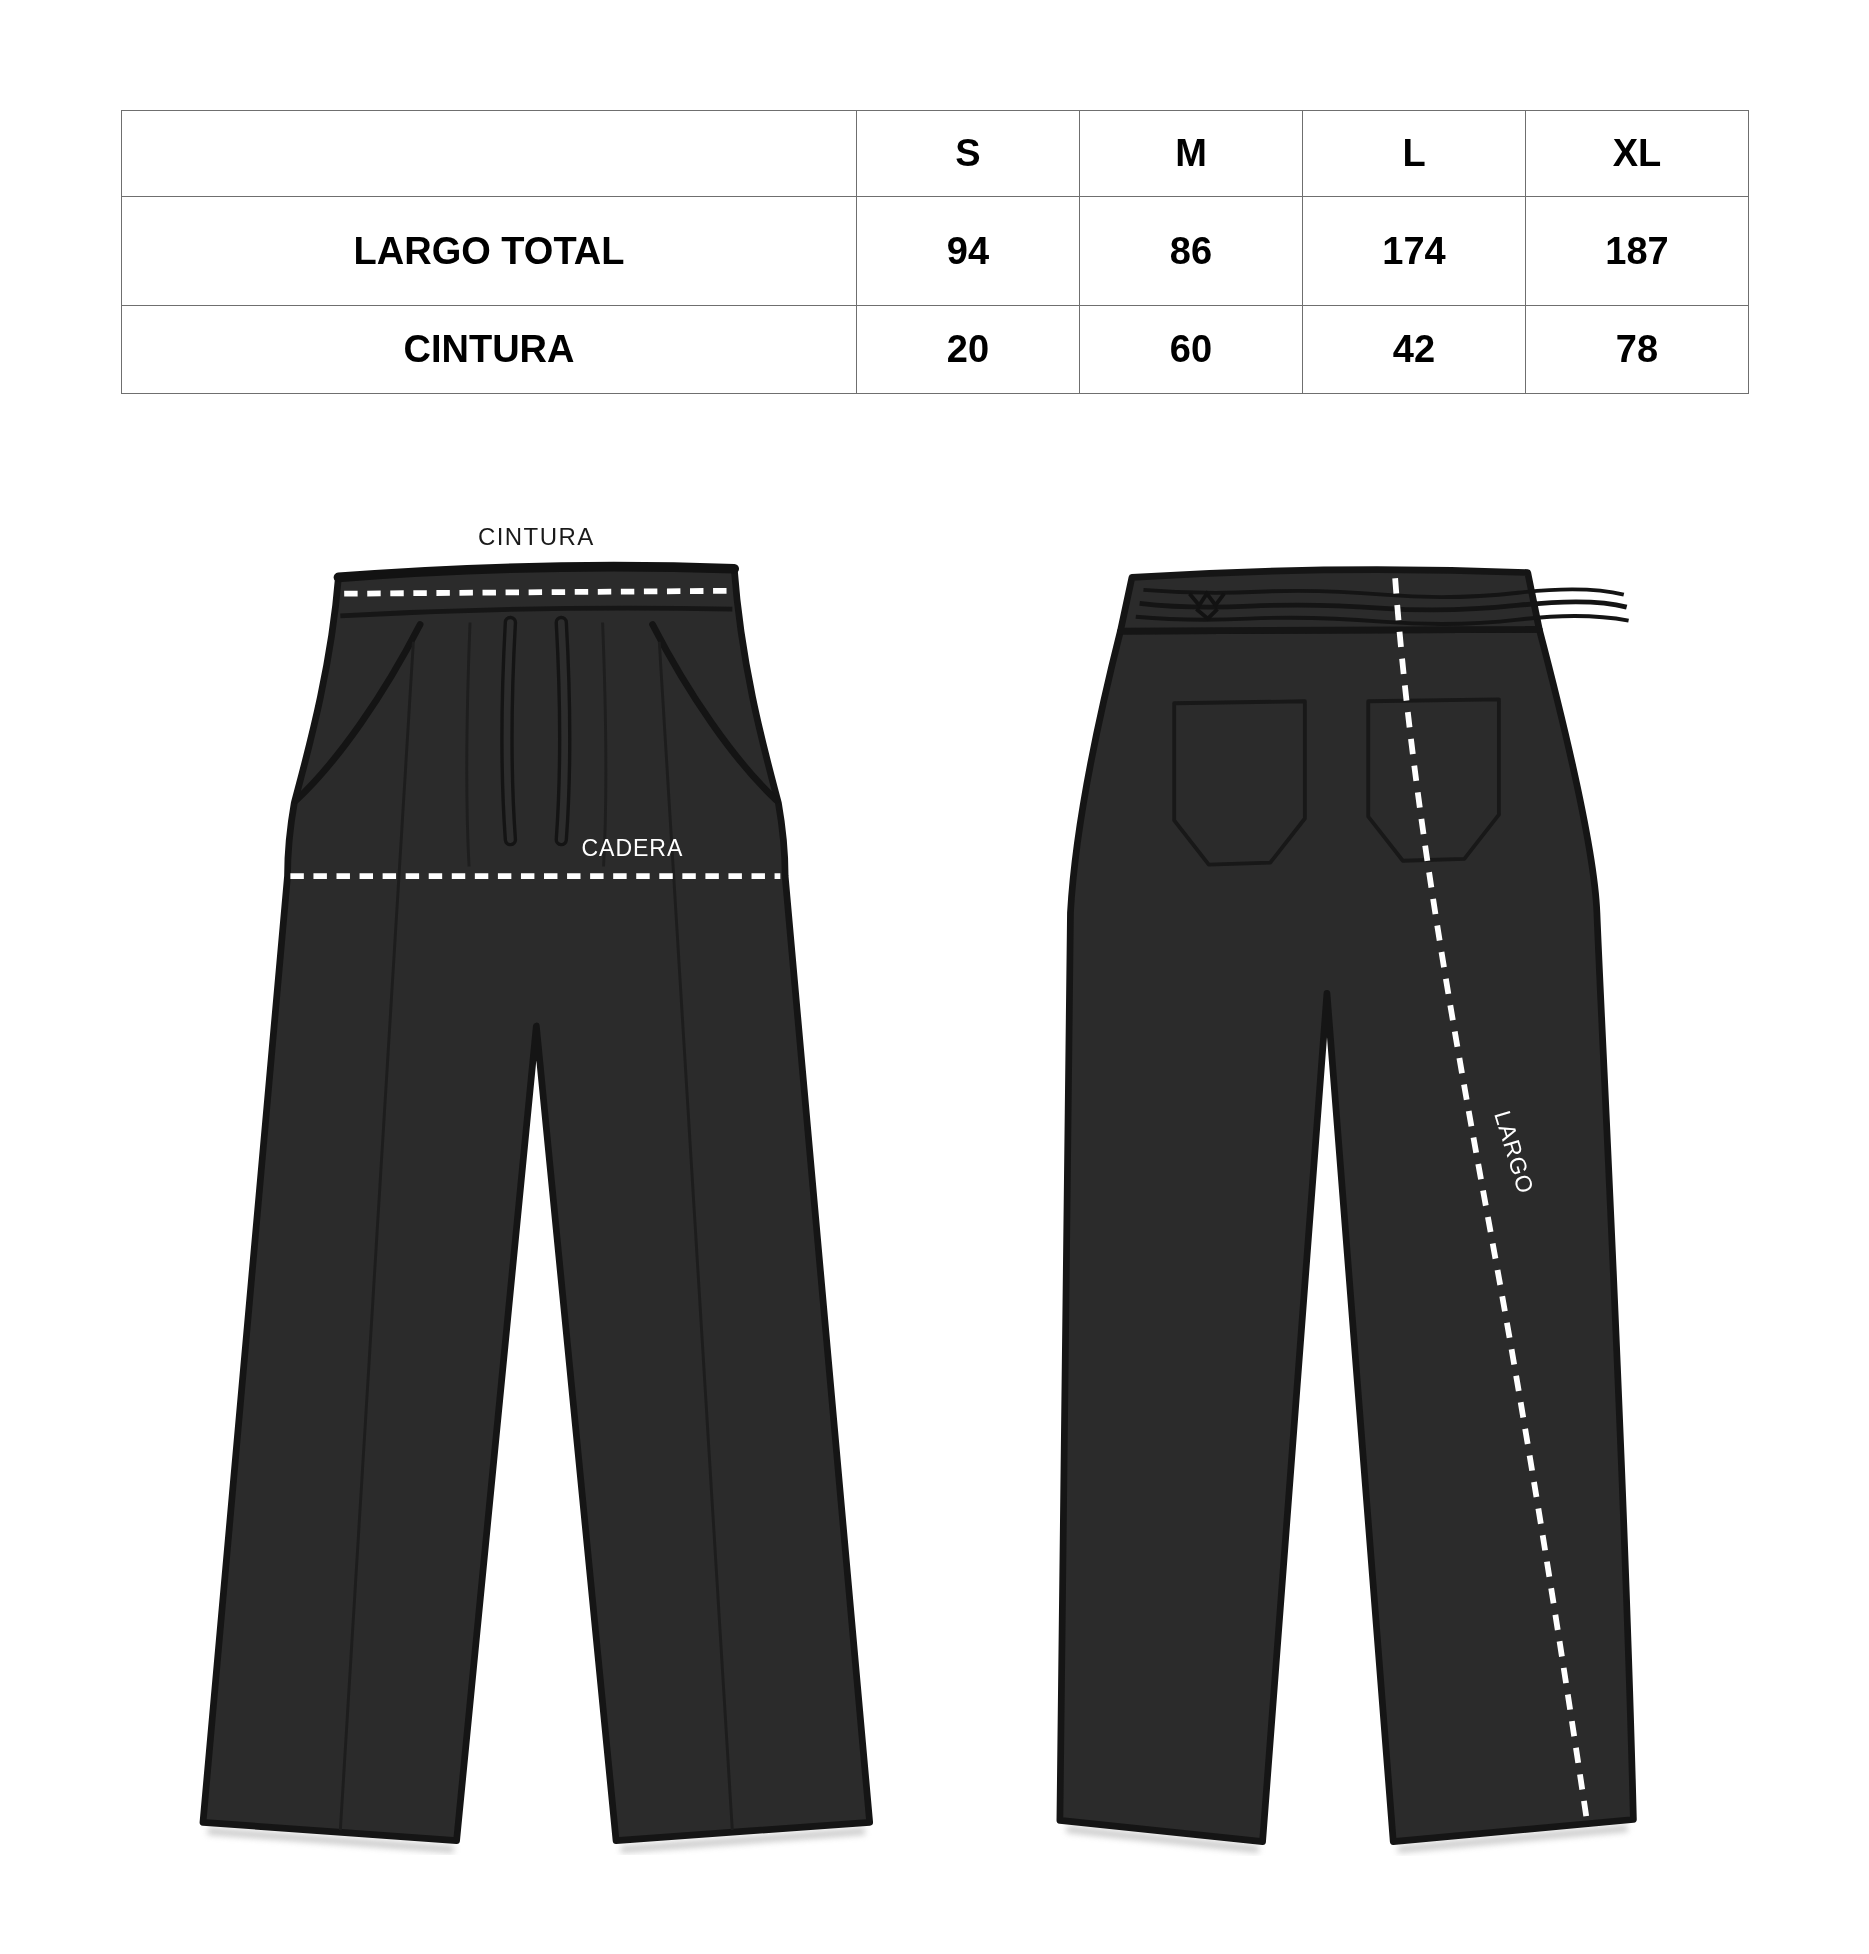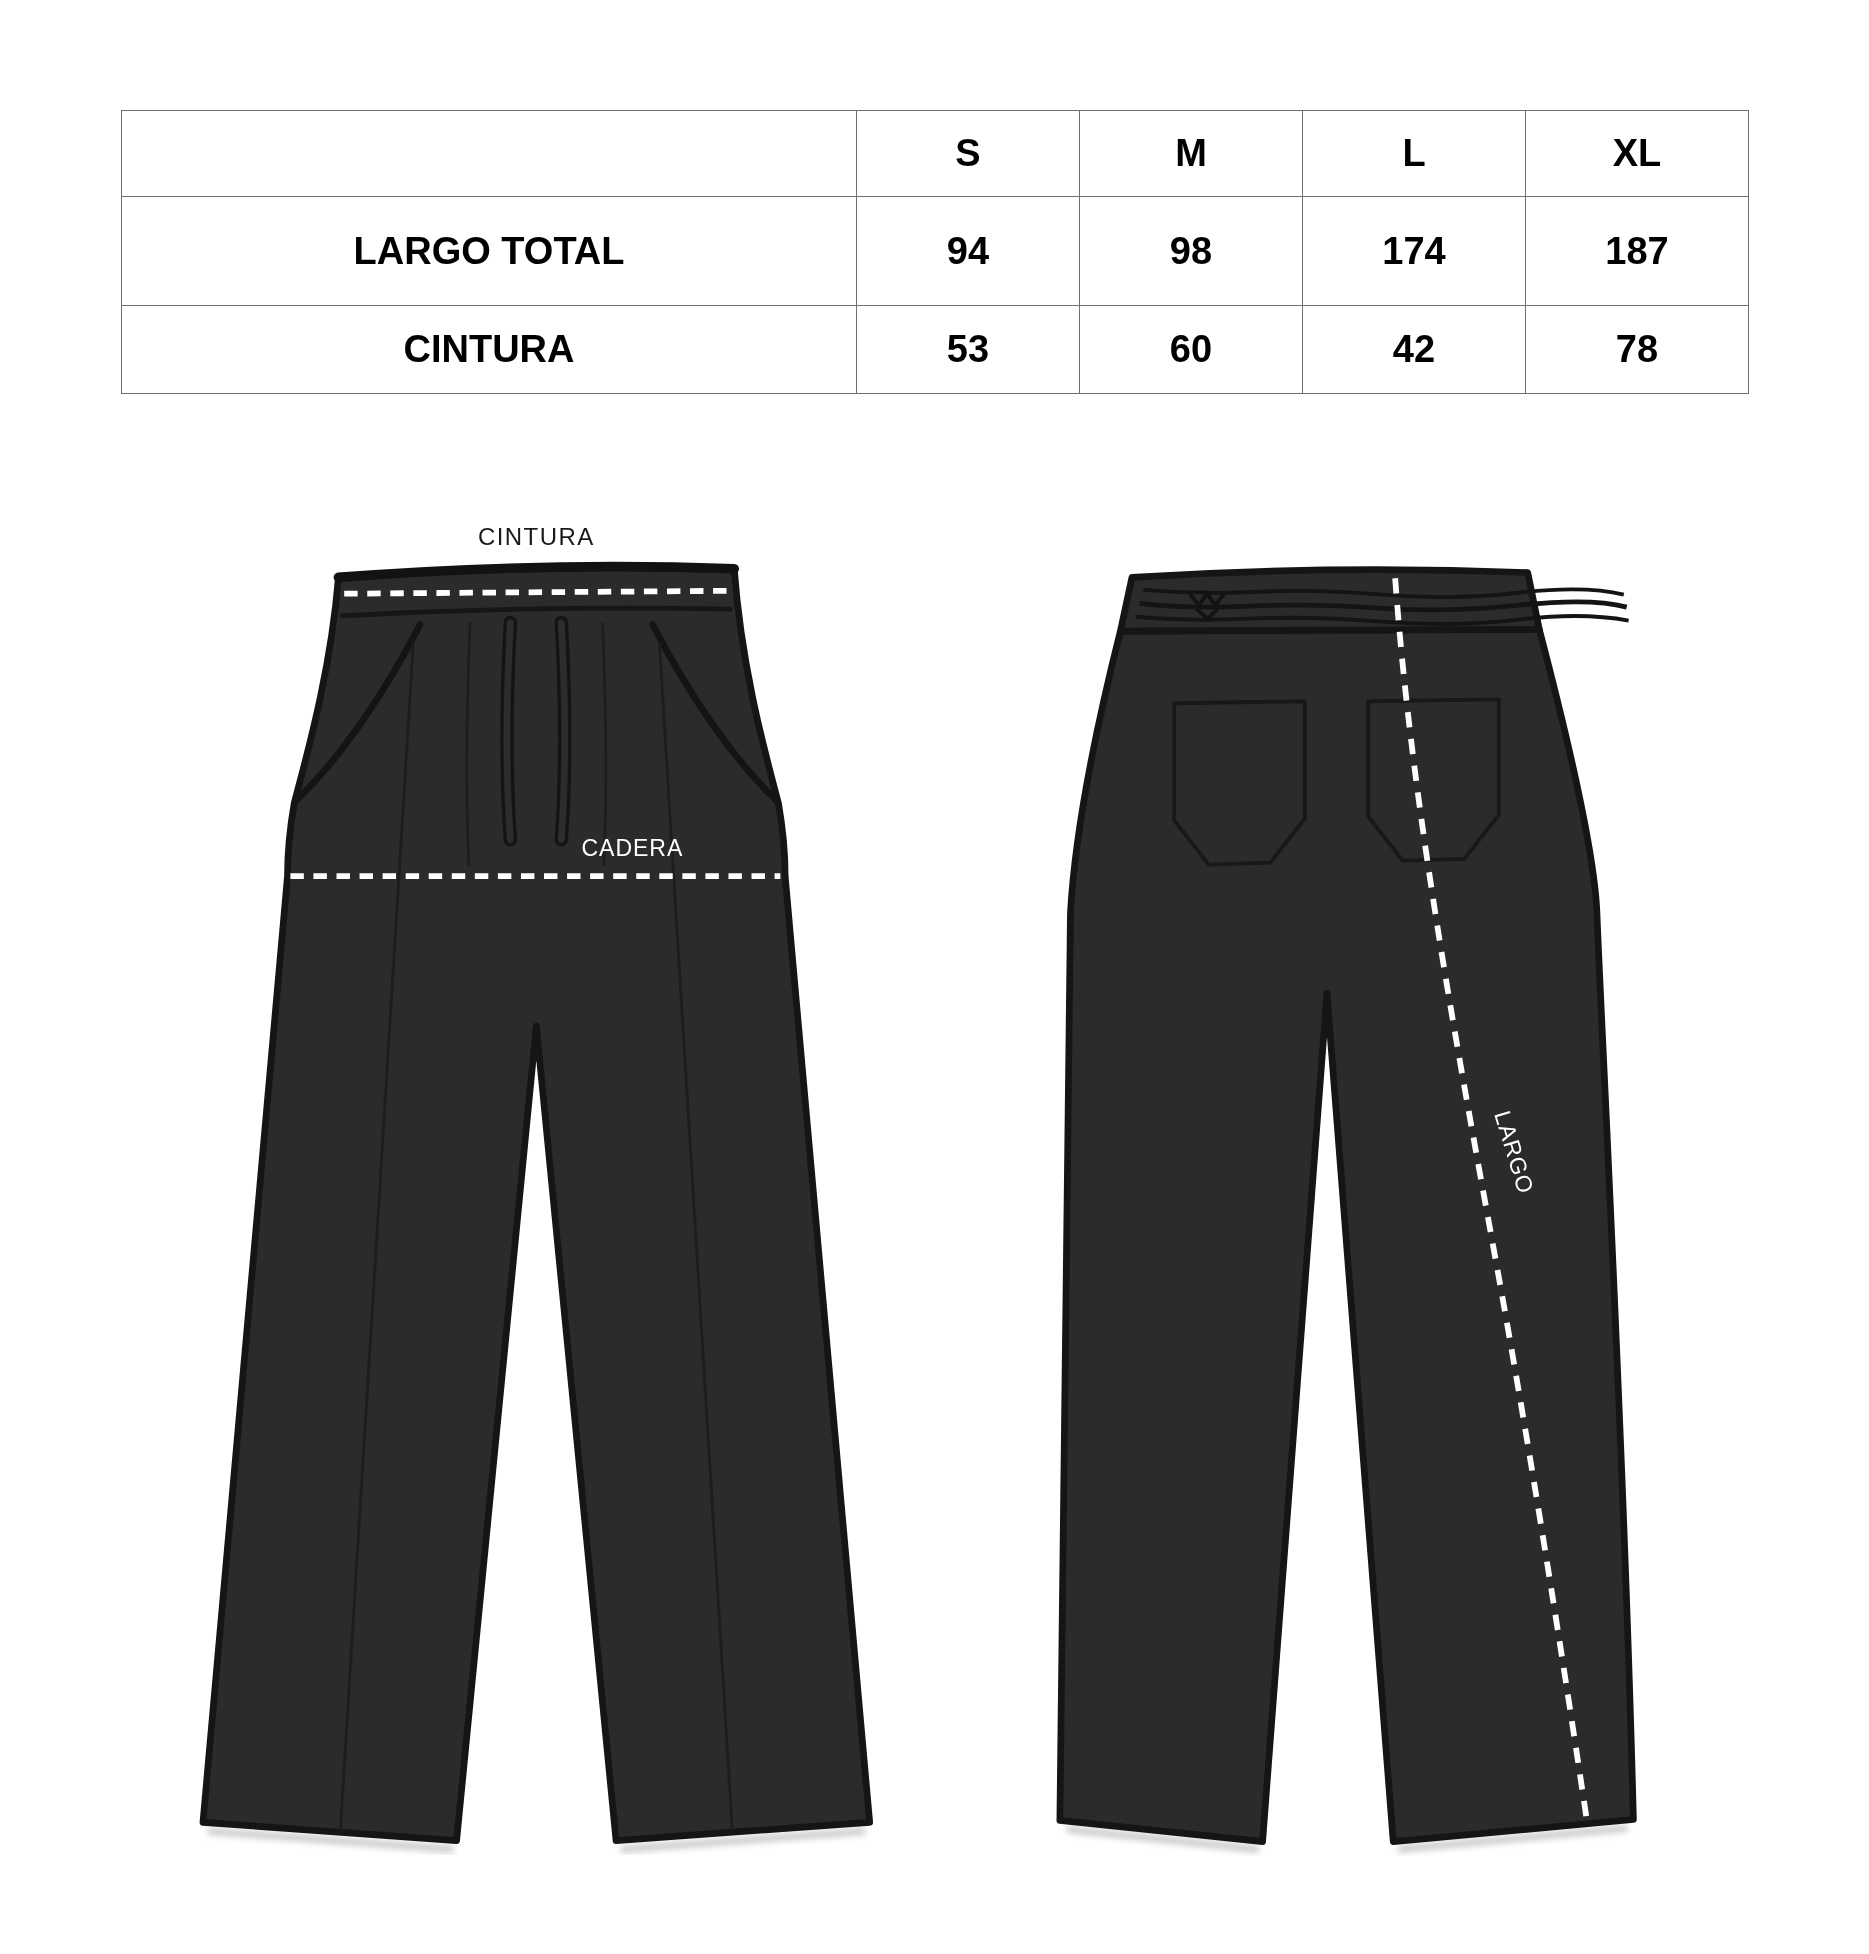--- a/index.html
+++ b/index.html
@@ -48,27 +48,27 @@
         <tr style="height:86px;">
       <th></th>
       <th>S</th>
       <th>M</th>
       <th>L</th>
       <th>XL</th>
     </tr>
     <tr style="height:109px;">
       <td class="row-label">LARGO TOTAL</td>
       <td class="val">94</td>
-      <td class="val">98</td>
+      <td class="val">86</td>
       <td class="val">174</td>
       <td class="val">187</td>
     </tr>
     <tr style="height:88px;">
       <td class="row-label">CINTURA</td>
-      <td class="val">53</td>
+      <td class="val">20</td>
       <td class="val">60</td>
       <td class="val">42</td>
       <td class="val">78</td>
     </tr>
   </tbody>
     </table>
 
   <svg class="flats" width="1870" height="1954" viewBox="0 0 1946 2034">
     <defs>
       <filter id="soft" x="-30%" y="-30%" width="160%" height="160%">

